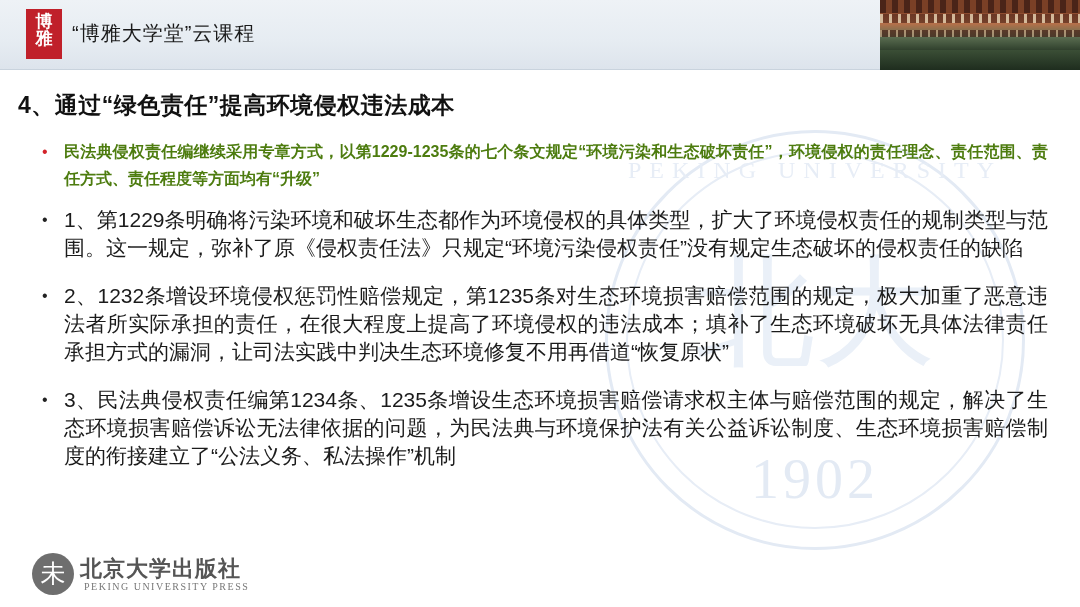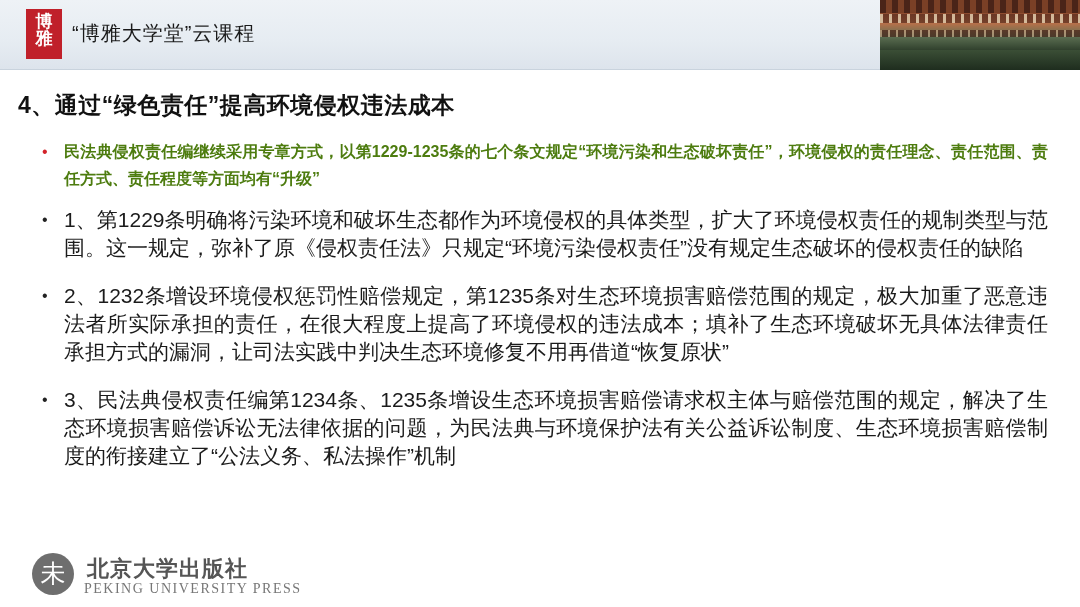--- a/index.html
+++ b/index.html
@@ -190,31 +190,31 @@
     border-radius: 50%;
     background: #6e6e6e;
     color: #fff;
     text-align: center;
     line-height: 42px;
     font-size: 25px;
     font-family: "Liberation Serif", serif;
   }
   .press-cn {
     position: absolute;
-    left: 87px; top: 5px;
+    left: 80px; top: 5px;
     font-size: 22px;
     color: #555;
     font-weight: bold;
     letter-spacing: 1px;
     font-family: Liberation Sans, sans-serif;
   }
   .press-en {
     position: absolute;
     left: 84px; top: 32px;
-    font-size: 14px;
+    font-size: 10px;
     color: #777;
     letter-spacing: 1.5px;
     font-family: "Liberation Serif", serif;
   }
 </style>
 </head>
 <body>
 
 <div class="slide">
 
@@ -225,20 +225,25 @@
     </div>
     <div class="header-title">“博雅大学堂”云课程</div>
     <div class="header-photo">
       <div class="eave"></div>
       <div class="rail"></div>
       <div class="rail2"></div>
       <div class="base"></div>
     </div>
   </div>
 
+  <div class="watermark">
+    <div class="wm-arc-top">PEKING UNIVERSITY</div>
+    <div class="wm-center">北大</div>
+    <div class="wm-year">1902</div>
+  </div>
 
   <div class="content">
     <div class="slide-title">4、通过“绿色责任”提高环境侵权违法成本</div>
 
     <div class="bullets">
 
       <div class="bullet lv1">
         <div class="dot red">•</div>
         <div class="btext red">民法典侵权责任编继续采用专章方式，以第1229-1235条的七个条文规定“环境污染和生态破坏责任”，环境侵权的责任理念、责任范围、责任方式、责任程度等方面均有“升级”</div>
       </div>

